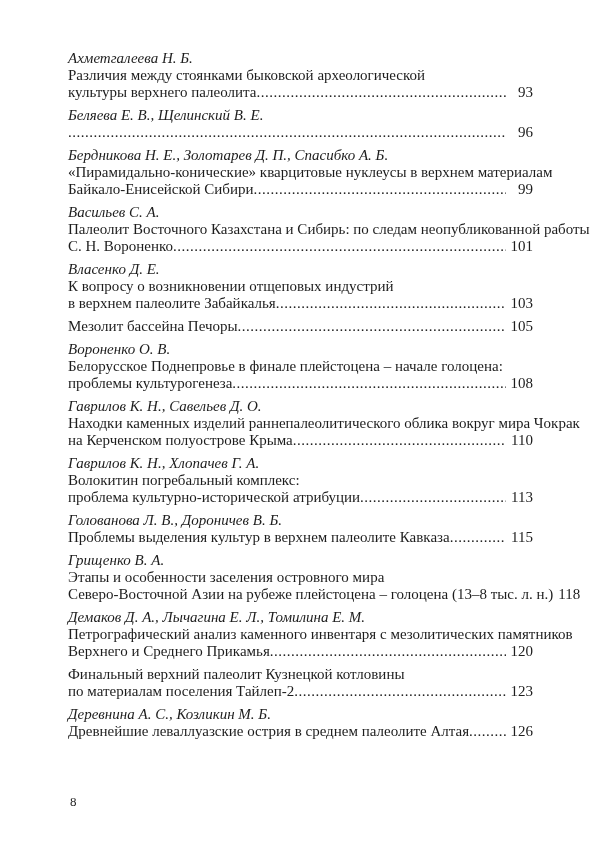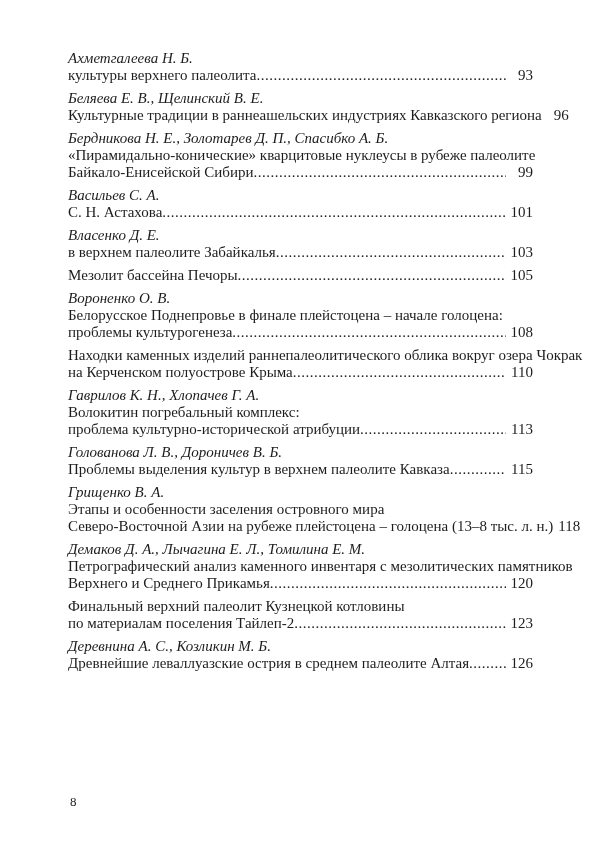--- a/index.html
+++ b/index.html
@@ -63,65 +63,67 @@
   }
 </style>
 </head>
 <body>
 
 <div class="page">
   <div class="content">
   <div class="toc-entry">
     <div class="authors">Ахметгалеева Н. Б.</div>
     <div>
+          <div class="toc-line"><span class="line-text">Различия между стоянками быковской археологической</span></div>
           <div class="toc-line leader">
             <span class="line-text">культуры верхнего палеолита</span>
             <span class="dots">............................................................................................................................................................................................................................</span>
             <span class="page-num">93</span>
           </div>
         </div>
   </div>
 
   <div class="toc-entry">
     <div class="authors">Беляева Е. В., Щелинский В. Е.</div>
     <div>
           <div class="toc-line leader">
-            <span class="line-text">Культурные традиции в раннеашельских индустриях Кавказского региона</span>
             <span class="dots">............................................................................................................................................................................................................................</span>
             <span class="page-num">96</span>
           </div>
         </div>
   </div>
 
   <div class="toc-entry">
     <div class="authors">Бердникова Н. Е., Золотарев Д. П., Спасибко А. Б.</div>
     <div>
-          <div class="toc-line"><span class="line-text">«Пирамидально-конические» кварцитовые нуклеусы в рубеже палеолите</span></div>
+          <div class="toc-line"><span class="line-text">«Пирамидально-конические» кварцитовые нуклеусы в верхнем материалам</span></div>
           <div class="toc-line leader">
             <span class="line-text">Байкало-Енисейской Сибири</span>
             <span class="dots">............................................................................................................................................................................................................................</span>
             <span class="page-num">99</span>
           </div>
         </div>
   </div>
 
   <div class="toc-entry">
     <div class="authors">Васильев С. А.</div>
     <div>
-          <div class="toc-line leader">
-            <span class="line-text">С. Н. Астахова</span>
+          <div class="toc-line"><span class="line-text">Палеолит Восточного Казахстана и Сибирь: по следам неопубликованной работы</span></div>
+          <div class="toc-line leader">
+            <span class="line-text">С. Н. Вороненко</span>
             <span class="dots">............................................................................................................................................................................................................................</span>
             <span class="page-num">101</span>
           </div>
         </div>
   </div>
 
   <div class="toc-entry">
     <div class="authors">Власенко Д. Е.</div>
     <div>
+          <div class="toc-line"><span class="line-text">К вопросу о возникновении отщеповых индустрий</span></div>
           <div class="toc-line leader">
             <span class="line-text">в верхнем палеолите Забайкалья</span>
             <span class="dots">............................................................................................................................................................................................................................</span>
             <span class="page-num">103</span>
           </div>
         </div>
   </div>
 
   <div class="toc-entry">
     <div>
@@ -139,22 +141,23 @@
           <div class="toc-line"><span class="line-text">Белорусское Поднепровье в финале плейстоцена – начале голоцена:</span></div>
           <div class="toc-line leader">
             <span class="line-text">проблемы культурогенеза</span>
             <span class="dots">............................................................................................................................................................................................................................</span>
             <span class="page-num">108</span>
           </div>
         </div>
   </div>
 
   <div class="toc-entry">
-    <div>
-          <div class="toc-line"><span class="line-text">Находки каменных изделий раннепалеолитического облика вокруг озера Чокрак</span></div>
+    <div class="authors">Гаврилов К. Н., Савельев Д. О.</div>
+    <div>
+          <div class="toc-line"><span class="line-text">Находки каменных изделий раннепалеолитического облика вокруг мира Чокрак</span></div>
           <div class="toc-line leader">
             <span class="line-text">на Керченском полуострове Крыма</span>
             <span class="dots">............................................................................................................................................................................................................................</span>
             <span class="page-num">110</span>
           </div>
         </div>
   </div>
 
   <div class="toc-entry">
     <div class="authors">Гаврилов К. Н., Хлопачев Г. А.</div>

